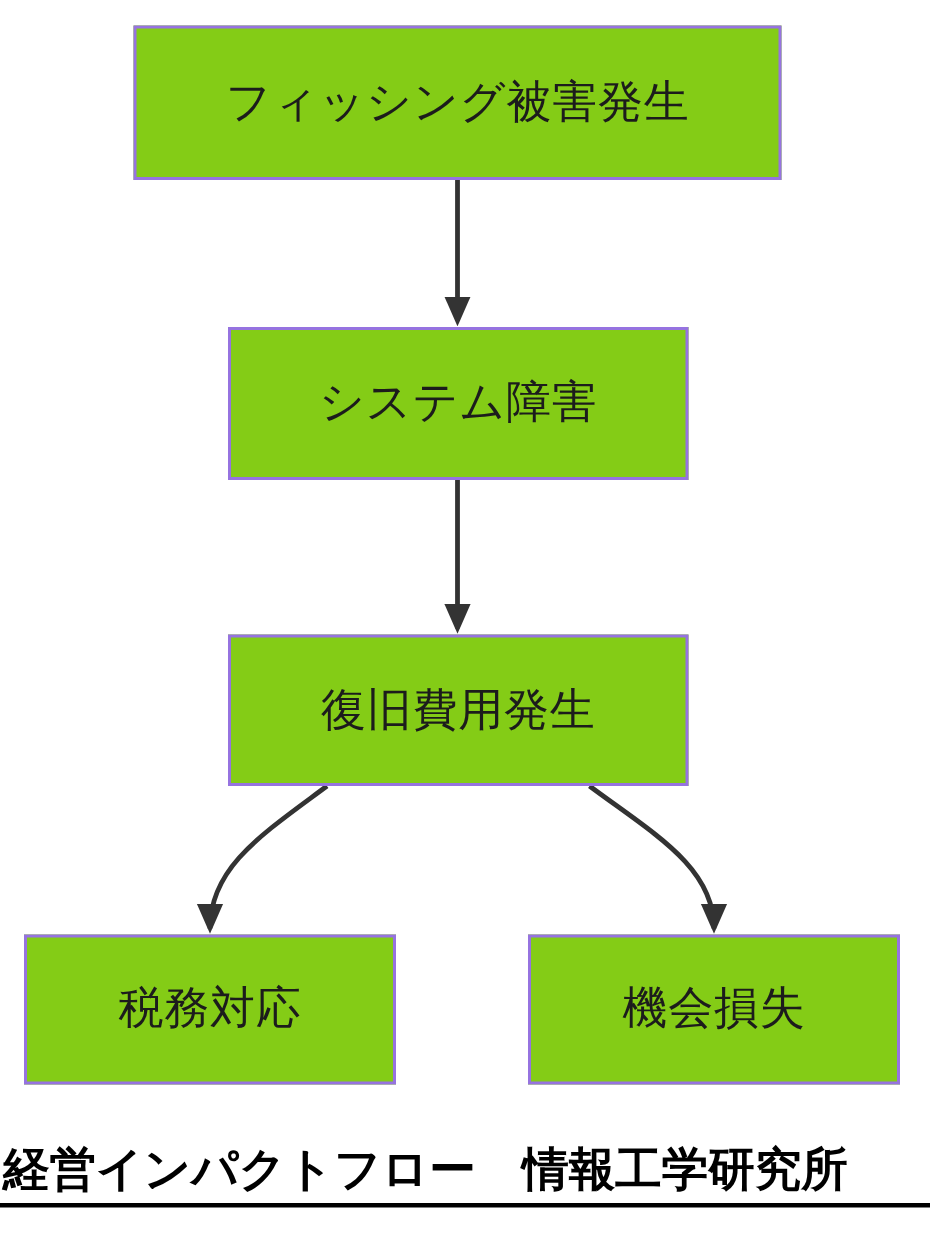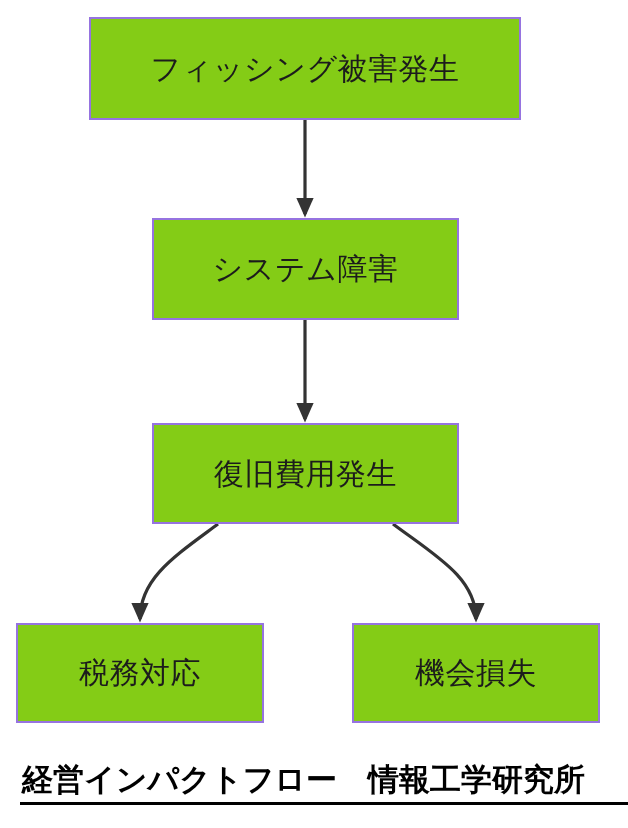--- a/index.html
+++ b/index.html
@@ -58,21 +58,20 @@
   }
   #node-opportunity-loss {
     left: 352px; top: 623px; width: 248px; height: 100px;
   }
   .caption-wrap {
     position: absolute;
     left: 0;
     top: 762px;
     width: 551px;
     z-index: 3;
-    padding-left: 20px;
   }
   .caption-text {
     font-size: 31px;
     font-weight: bold;
     color: #000000;
     text-align: center;
     line-height: 1.15;
     white-space: nowrap;
     padding: 0 2px 4px 2px;
   }

